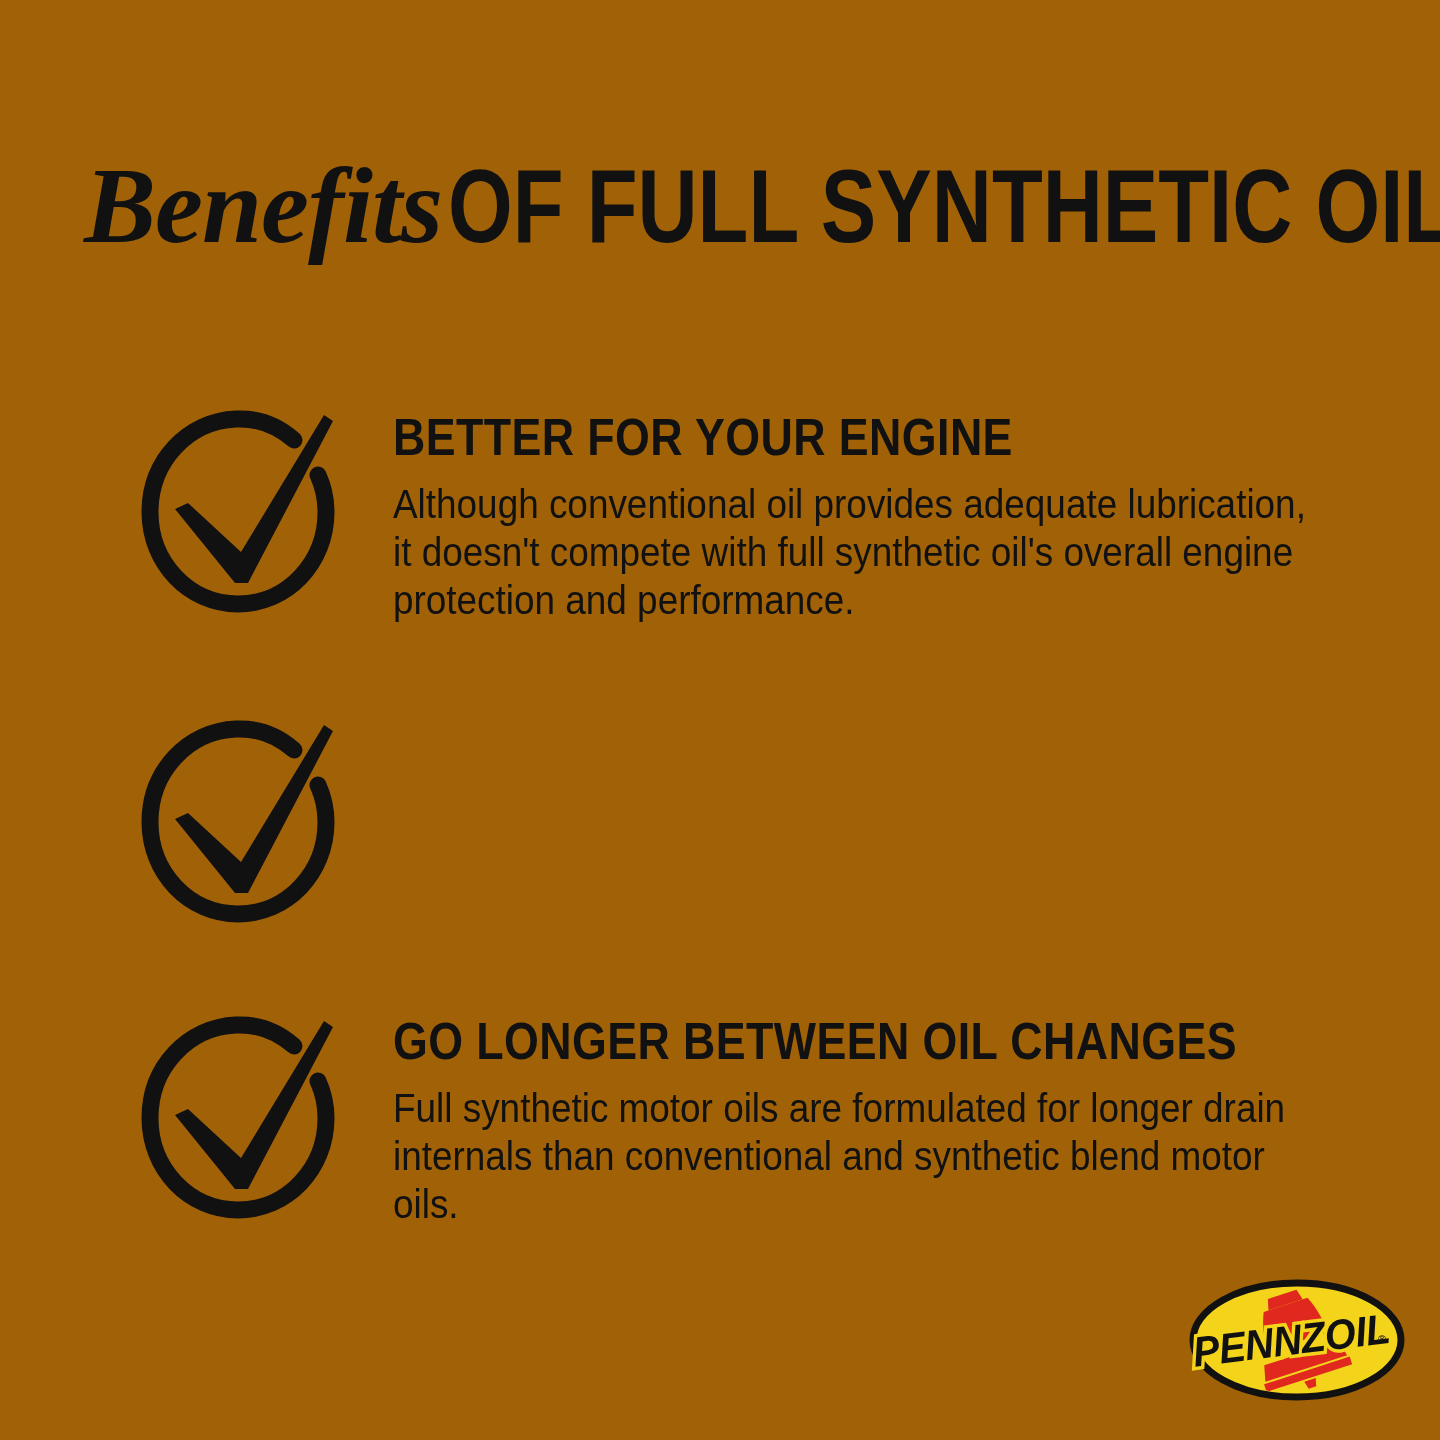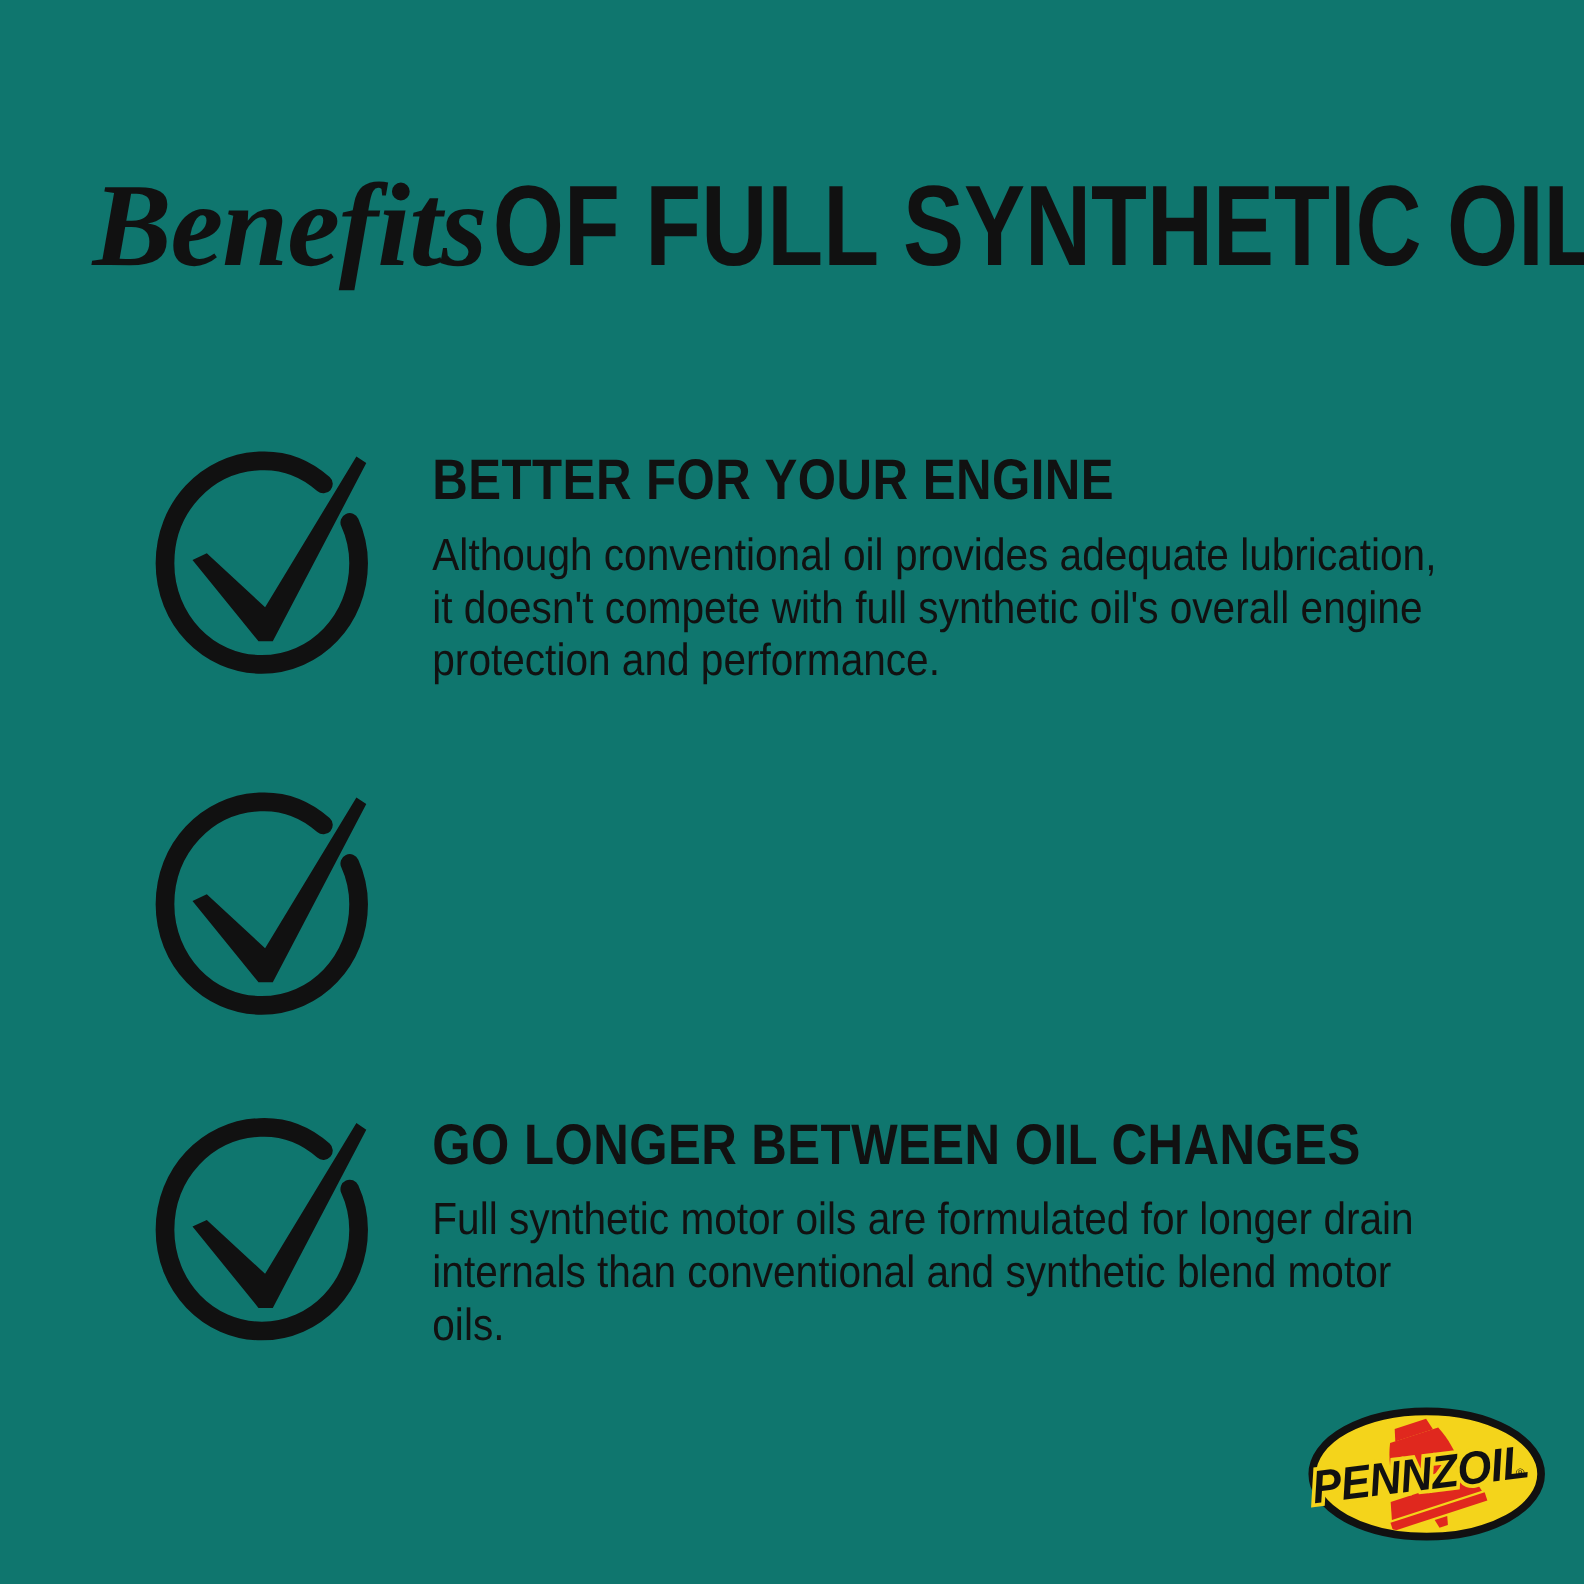--- a/index.html
+++ b/index.html
@@ -117,21 +117,21 @@
   }
   #pennzoil-logo svg {
     display: block;
     width: 100%;
     height: 100%;
   }
 </style>
 </head>
 <body>
 
-<div id="poster" style="background: #0f766e;">
+<div id="poster" style="background: #a16207;">
 
   <div id="title-block">
     <span class="title-script">Benefits</span><span class="title-bold">OF FULL SYNTHETIC OIL</span>
   </div>
 
   <div id="benefits">
 
     <div class="benefit" style="height:310px;">
       <div class="benefit-icon" style="top:6px;">
         <svg viewBox="0 0 220 220" xmlns="http://www.w3.org/2000/svg">

